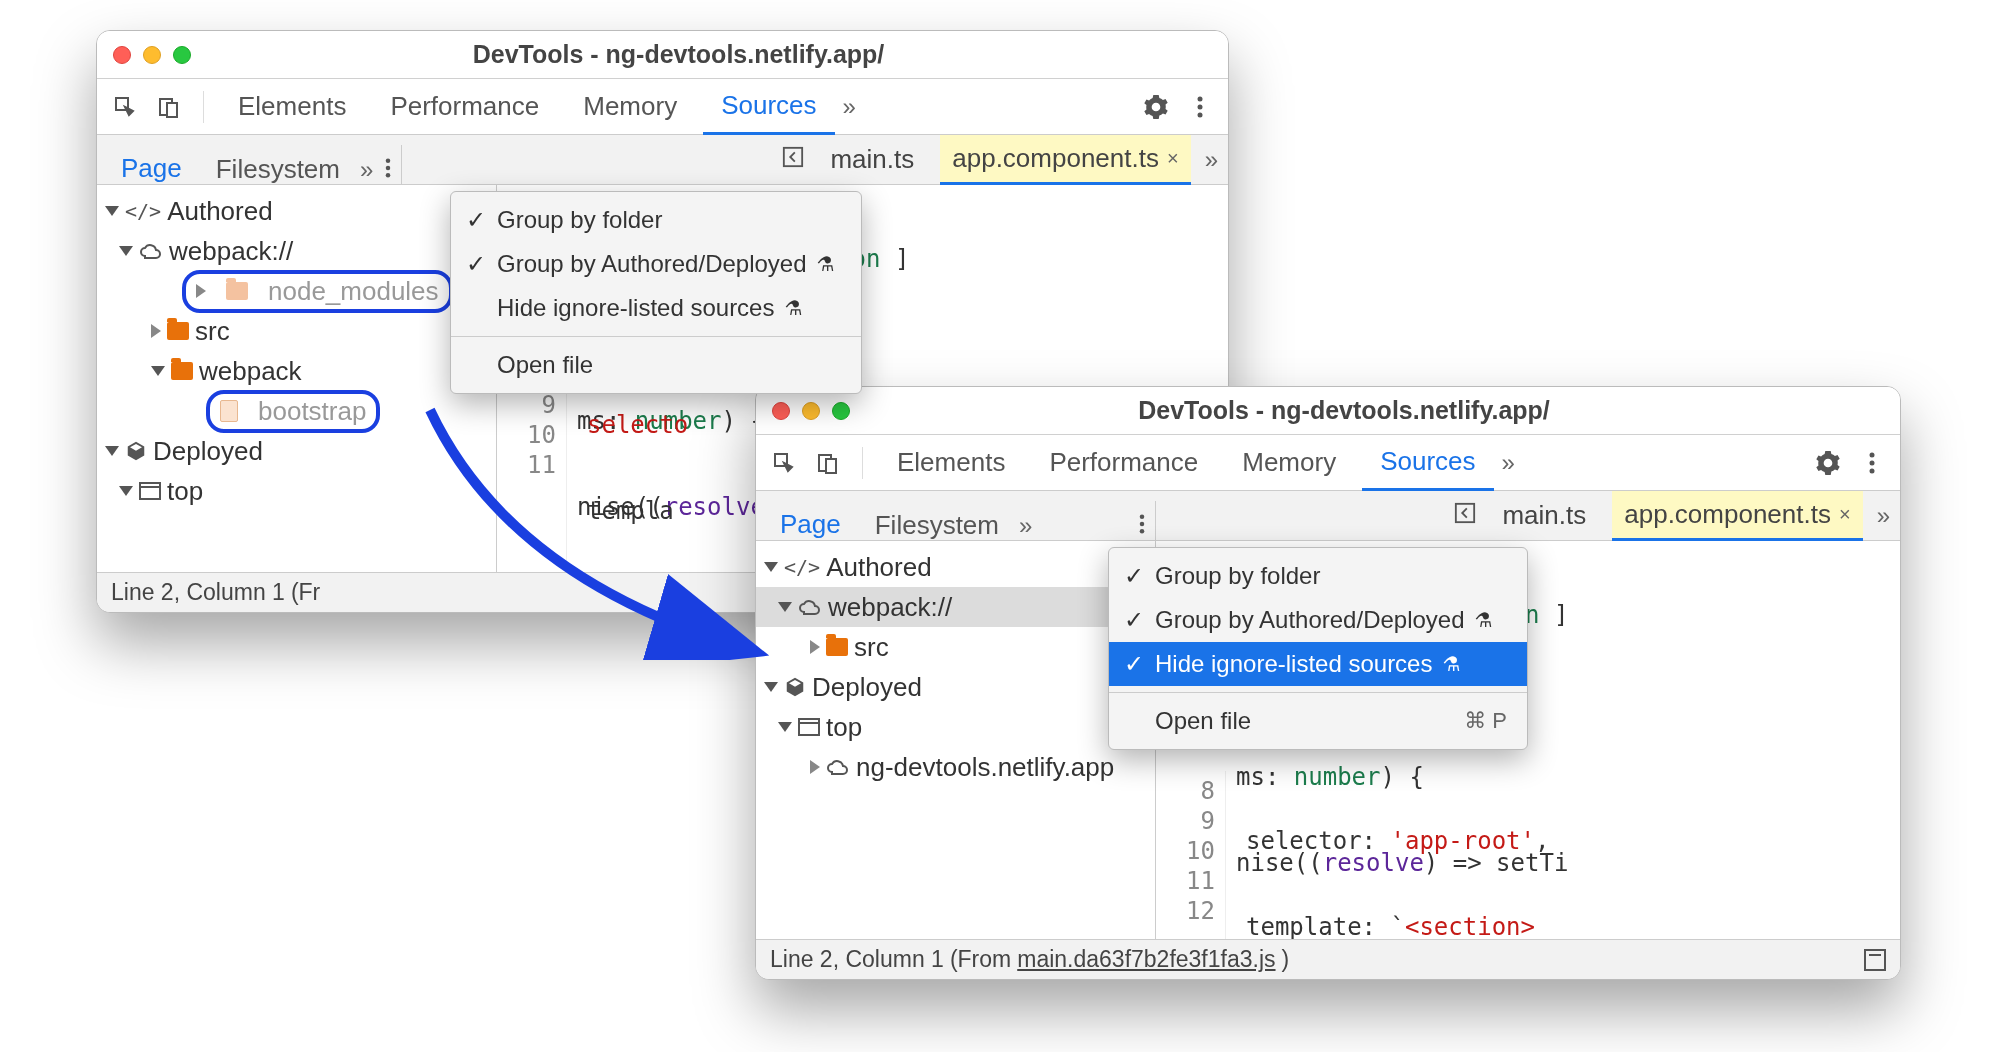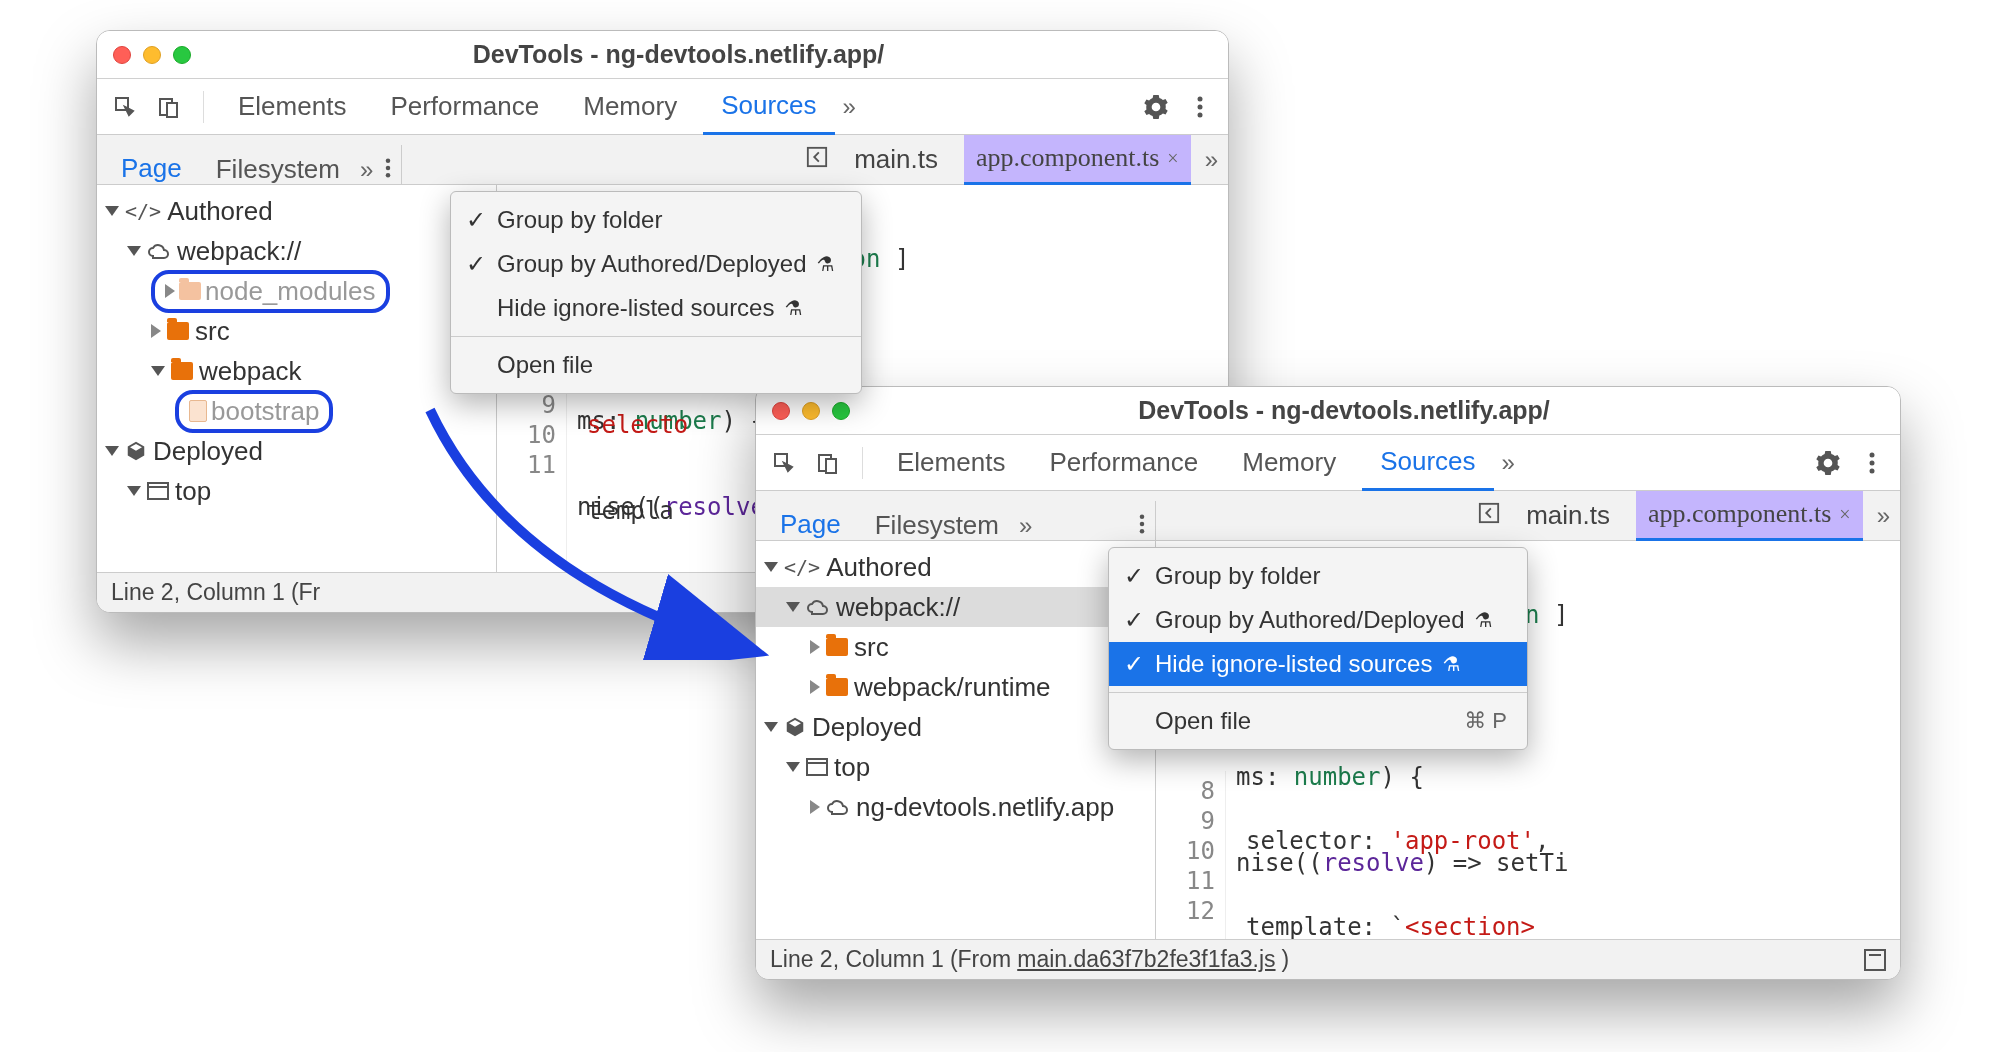--- a/index.html
+++ b/index.html
@@ -60,43 +60,43 @@
     display:flex;
     align-items:center;
     background:#f2f2f2;
     border-bottom:1px solid #ccc;
   }
   .subtabbar .left { display:flex; align-items:center; padding:0 10px; gap:6px; border-right:1px solid #ccc; height:100%;margin-top:20px; }
   .subtab { padding:0 14px; height:50px; display:flex; align-items:center; color:#555; }
   .subtab.active { color:#1a73e8; border-bottom:3px solid #1a73e8; }
   .subtabbar .right { display:flex; align-items:center; height:100%; padding:0 10px; gap:14px; flex:1;justify-content:flex-end; }
   .filetab { display:flex; align-items:center; gap:8px; height:50px; padding:0 12px; color:#444; }
-  .filetab.active { background:#c4b5fd; border-bottom:3px solid #1a73e8;font-family:Liberation Serif, serif; }
+  .filetab.active { background:#fef9c3; border-bottom:3px solid #1a73e8; }
   .close-x { color:#666; font-size:20px; }
 
   .body { display:flex; height:calc(100% - 48px - 56px - 50px - 40px); position:relative; }
   .tree { width: 400px; border-right:1px solid #ccc; overflow:hidden; background:#fff; padding-top:6px; }
   .tree2 { width: 400px; border-right:1px solid #ccc; overflow:hidden; background:#fff; padding-top:6px; }
   .row { display:flex; align-items:center; height:40px; gap:6px; padding-left:8px; white-space:nowrap; color:#333; }
   .row.selected { background:#dcdcdc; }
   .tri { width:0; height:0; display:inline-block; }
   .tri-down { border-left:7px solid transparent; border-right:7px solid transparent; border-top:10px solid #555; }
   .tri-right { border-top:7px solid transparent; border-bottom:7px solid transparent; border-left:10px solid #888; }
-  .indent1 { padding-left: 30px; }
+  .indent1 { padding-left: 22px; }
   .indent2 { padding-left: 54px; }
   .indent3 { padding-left: 78px; }
   .folder-icon { width:22px; height:18px; background:#e8710a; border-radius:2px; position:relative; display:inline-block; }
   .folder-icon::before { content:""; position:absolute; top:-4px; left:0; width:10px; height:4px; background:#e8710a; border-radius:2px 2px 0 0; }
   .folder-icon.pink { background:#f4c2a0; }
   .folder-icon.pink::before { background:#f4c2a0; }
   .file-icon { width:18px; height:22px; background:#fbe3d0; border:1px solid #e8b890; border-radius:2px; display:inline-block; }
   .code-icon { font-family:monospace; font-size:20px; color:#555; }
   .cloud-icon, .cube-icon, .window-icon { display:inline-flex; }
 
-  .ring { border:4px solid #1a3fe0; border-radius:18px; padding:2px 10px; display:inline-flex; align-items:center; gap:4px; }
+  .ring { border:4px solid #1a3fe0; border-radius:18px; padding:2px 10px; display:inline-flex; align-items:center; gap:20px;margin-left:31px; }
 
   .editor { flex:1; background:#fff; position:relative; overflow:hidden; font-family: Menlo, Consolas, monospace; font-size:24px; }
   .gutter { position:absolute; left:0; top:0; bottom:0; width:70px; background:#fff; color:#888; text-align:right; padding:6px 10px 0 0; border-right:1px solid #eee; }
   .gutter div { height:30px; }
   .code { position:absolute; left:80px; top:6px; right:0; color:#333; white-space:pre; }
   .code div { height:30px; }
   .type { color:#1c7d4d; }
   .str { color:#c41a16; }
   .fn { color:#5c2699; }
 
@@ -419,25 +419,20 @@
               <path d="M6 14a4 4 0 010-8 6 6 0 0111 2 4 4 0 010 8H6z"></path>
             </svg>
           </span>
         <span>webpack://</span>
         </div>
       <div class="row indent2">
           <span class="tri tri-right"></span>
           <span class="folder-icon"></span>
           <span>src</span>
         </div>
-      <div class="row indent2">
-          <span class="tri tri-right"></span>
-          <span class="folder-icon"></span>
-          <span>webpack/runtime</span>
-        </div>
       <div class="row">
           <span class="tri tri-down"></span>
         <span class="cube-icon">
             <svg width="22" height="22" viewBox="0 0 24 24" fill="#555">
               <path d="M12 2L3 7v10l9 5 9-5V7l-9-5zm0 2.3L18.5 8 12 11.7 5.5 8 12 4.3z"></path>
             </svg>
           </span>
         <span>Deployed</span>
         </div>
       <div class="row indent1">

